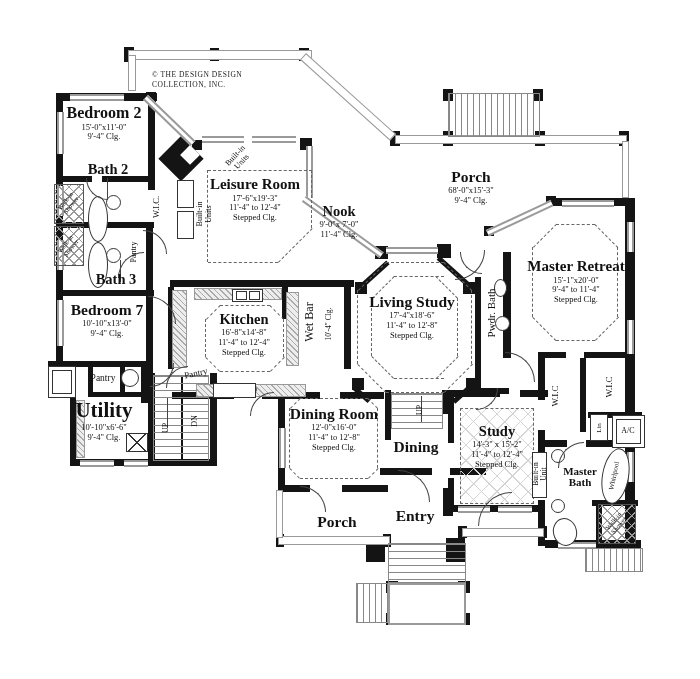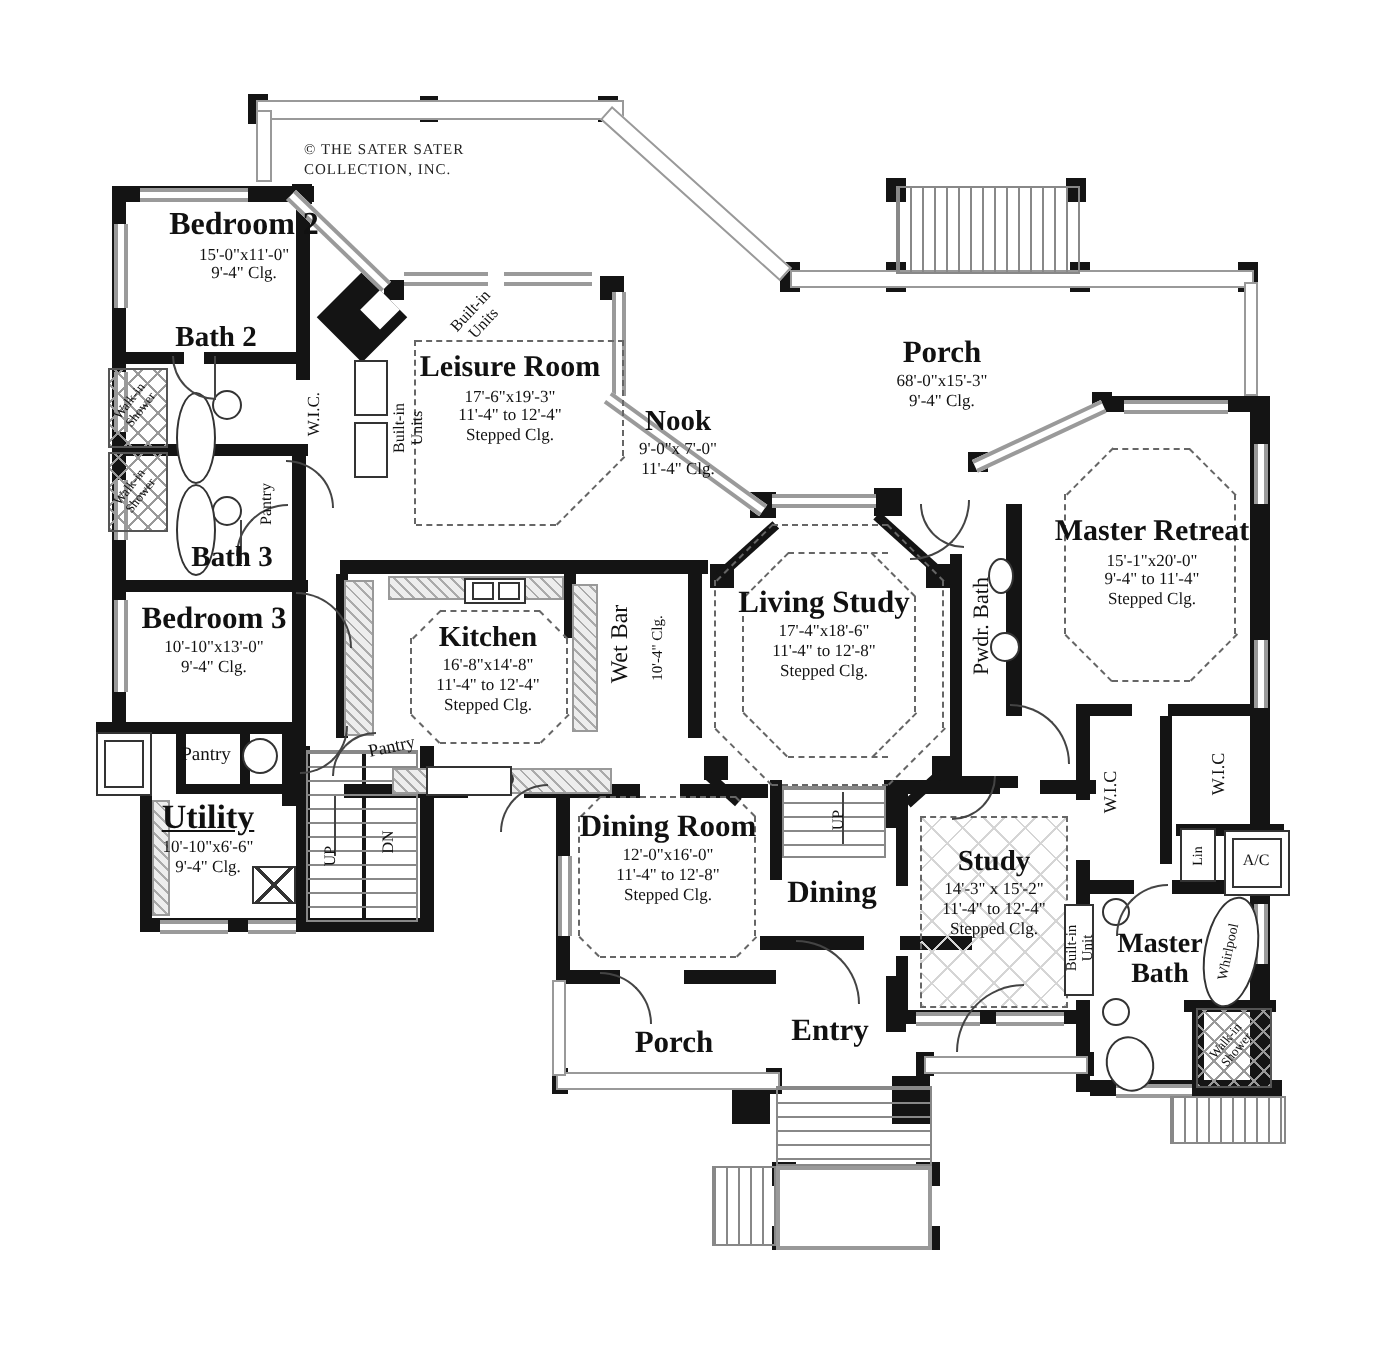--- a/index.html
+++ b/index.html
@@ -37,21 +37,21 @@
   .room .nmw{font-weight:bold;}
   .room .dm{font-size:8.5px;white-space:pre;margin-top:1px;}
   .ann{position:absolute;text-align:center;white-space:pre-line;transform:translate(-50%,-50%);line-height:1.1;}
   .cpy{position:absolute;font-size:7.5px;letter-spacing:.5px;color:#222;line-height:1.3;}
 </style>
 </head>
 <body>
 
 <div id="plan">
   <div class="cpy" style="left:152px;top:70px;">
-    <div>© THE SATER SATER</div>
+    <div>© THE DESIGN DESIGN</div>
     <div>COLLECTION, INC.</div>
   </div>
   <div id="geo">
       <div class="w" style="left: 56px; top: 93px; width: 101px; height: 8px;"></div>
       <div class="w" style="left: 56px; top: 93px; width: 7px; height: 285px;"></div>
       <div class="w" style="left: 148px; top: 93px; width: 7px; height: 97px;"></div>
       <div class="w" style="left: 56px; top: 176px; width: 36px; height: 6px;"></div>
       <div class="w" style="left: 102px; top: 176px; width: 52px; height: 6px;"></div>
       <div class="w" style="left: 56px; top: 222px; width: 98px; height: 6px;"></div>
       <div class="w" style="left: 56px; top: 290px; width: 98px; height: 6px;"></div>
@@ -271,38 +271,38 @@
       <div class="arc" style="left: 460px; top: 252px; width: 22px; height: 22px; border-left: 1px solid rgb(68, 68, 68); border-bottom: 1px solid rgb(68, 68, 68); border-bottom-left-radius: 100%;"></div>
       <div class="arc" style="left: 476px; top: 388px; width: 22px; height: 22px; border-right: 1px solid rgb(68, 68, 68); border-bottom: 1px solid rgb(68, 68, 68); border-bottom-right-radius: 100%;"></div>
       <div class="arc" style="left: 143px; top: 230px; width: 24px; height: 24px; border-right: 1px solid rgb(68, 68, 68); border-top: 1px solid rgb(68, 68, 68); border-top-right-radius: 100%;"></div>
       <div class="arc" style="left: 250px; top: 392px; width: 24px; height: 24px; border-left: 1px solid rgb(68, 68, 68); border-top: 1px solid rgb(68, 68, 68); border-top-left-radius: 100%;"></div>
       <div class="aline" style="left: 107px; top: 178px; width: 1px; height: 22px;"></div>
       <div class="aline" style="left: 120px; top: 260px; width: 1px; height: 22px;"></div>
       <div class="aline" style="left: 421px; top: 396px; width: 1px; height: 26px;"></div>
       <div class="aline" style="left: 167px; top: 398px; width: 1px; height: 30px;"></div>
     </div>
   <div id="labels">
-      <div class="room" style="left: 122px; top: 105px;">
+      <div class="room" style="left: 104px; top: 105px;">
         <div class="nm" style="font-size: 16px;">Bedroom 2</div>
         <div class="dm">15'-0"x11'-0"</div>
         <div class="dm">9'-4" Clg.</div>
       </div>
       <div class="room" style="left: 108px; top: 162px;">
         <div class="nm" style="font-size: 14.5px;">Bath 2</div>
       </div>
       <div class="room" style="left: 116px; top: 272px;">
         <div class="nm" style="font-size: 14.5px;">Bath 3</div>
       </div>
       <div class="room" style="left: 107px; top: 302px;">
-        <div class="nm" style="font-size: 15.5px;">Bedroom 3</div>
+        <div class="nm" style="font-size: 15.5px;">Bedroom 7</div>
         <div class="dm">10'-10"x13'-0"</div>
         <div class="dm">9'-4" Clg.</div>
       </div>
       <div class="room" style="left: 104px; top: 400px;">
-        <div class="nm" style="font-size: 17px; text-decoration: underline;">Utility</div>
+        <div class="nm" style="font-size: 21px;">Utility</div>
         <div class="dm">10'-10"x6'-6"</div>
         <div class="dm">9'-4" Clg.</div>
       </div>
       <div class="room" style="left: 255px; top: 177px;">
         <div class="nm" style="font-size: 15px;">Leisure Room</div>
         <div class="dm">17'-6"x19'-3"</div>
         <div class="dm">11'-4" to 12'-4"</div>
         <div class="dm">Stepped Clg.</div>
       </div>
       <div class="room" style="left: 339px; top: 204px;">
@@ -348,21 +348,21 @@
         <div class="dm">11'-4" to 12'-4"</div>
         <div class="dm">Stepped Clg.</div>
       </div>
       <div class="room" style="left: 415px; top: 508px;">
         <div class="nm" style="font-size: 15.5px;">Entry</div>
       </div>
       <div class="room" style="left: 337px; top: 514px;">
         <div class="nm" style="font-size: 15.5px;">Porch</div>
       </div>
       <div class="room" style="left: 580px; top: 466px;">
-        <div class="nmw" style="font-size: 14px; width: 54px;">Master Bath</div>
+        <div class="nmw" style="font-size: 11px; width: 54px;">Master Bath</div>
       </div>
       <div class="ann" style="left: 157px; top: 207px; font-size: 8.5px; transform: translate(-50%, -50%) rotate(-90deg);">W.I.C.</div>
       <div class="ann" style="left: 134px; top: 252px; font-size: 8px; transform: translate(-50%, -50%) rotate(-90deg);">Pantry</div>
       <div class="ann" style="left: 239px; top: 159px; font-size: 8px; transform: translate(-50%, -50%) rotate(-47deg);">Built-in
 Units</div>
       <div class="ann" style="left: 205px; top: 214px; font-size: 8px; transform: translate(-50%, -50%) rotate(-90deg);">Built-in
 Units</div>
       <div class="ann" style="left: 68px; top: 203px; font-size: 6.5px; transform: translate(-50%, -50%) rotate(-52deg);">Walk-in
 Shower</div>
       <div class="ann" style="left: 68px; top: 246px; font-size: 6.5px; transform: translate(-50%, -50%) rotate(-52deg);">Walk-in

